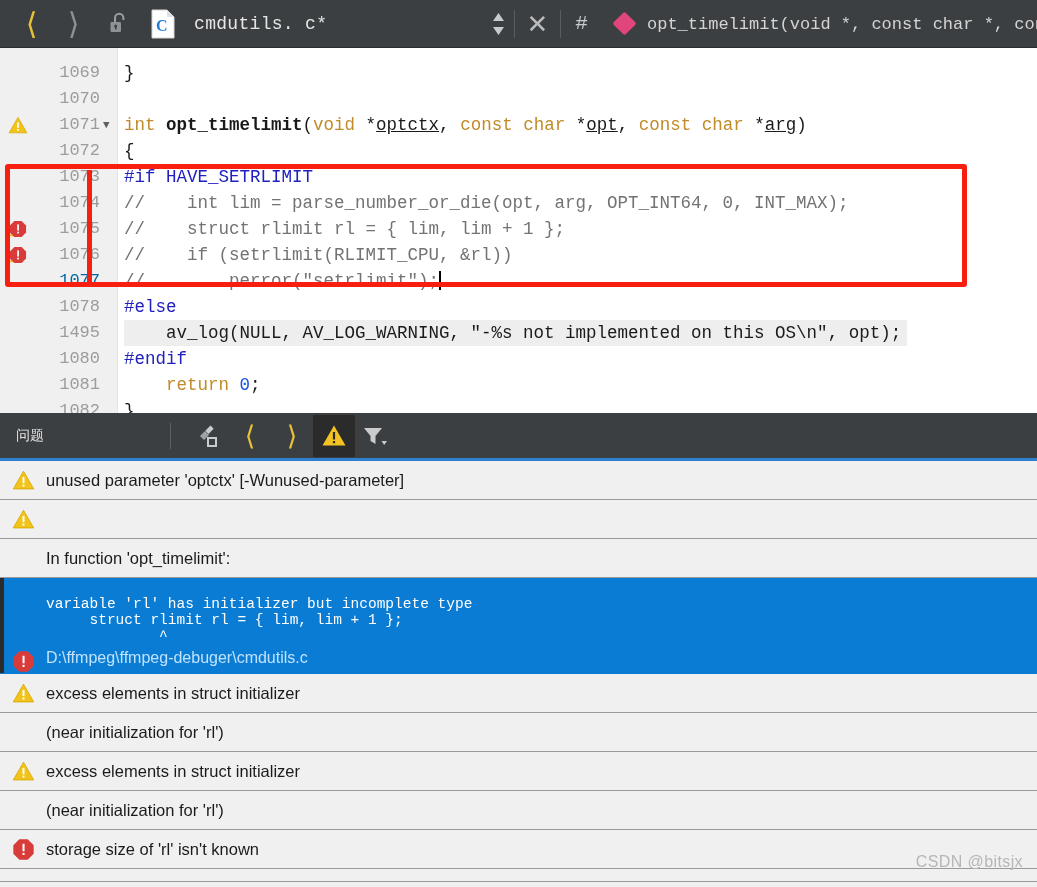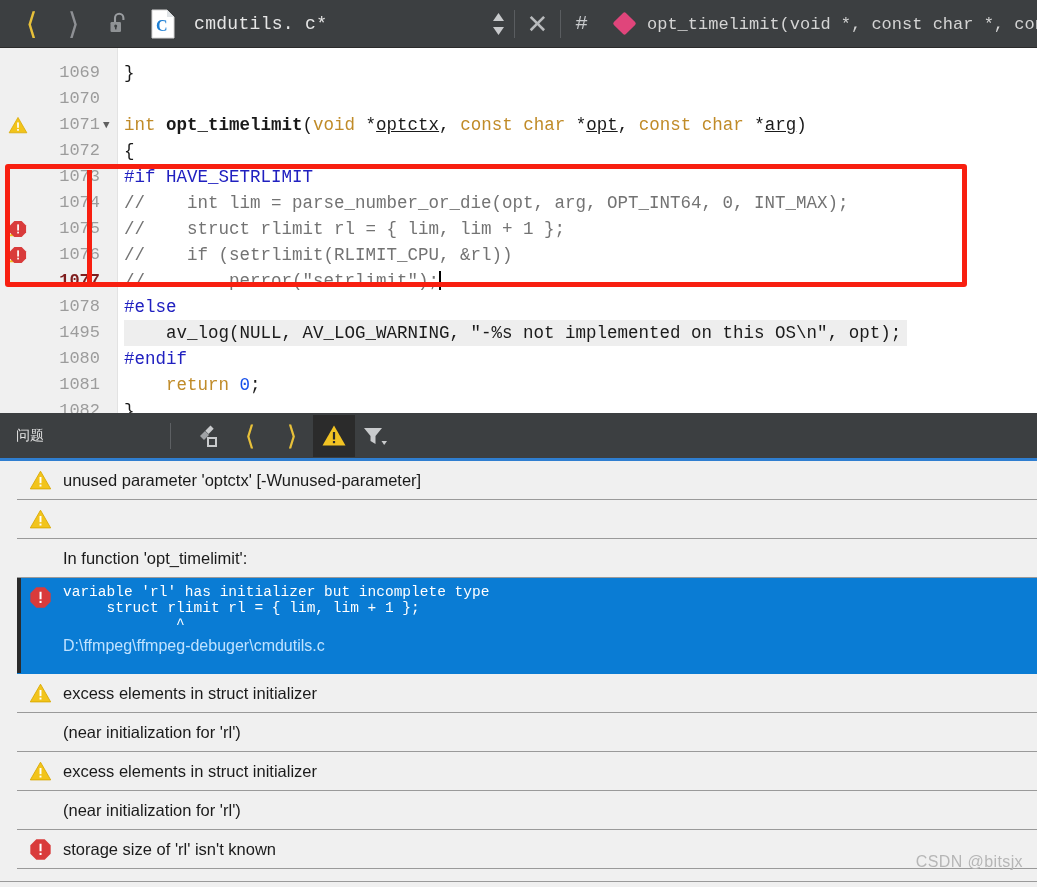--- a/index.html
+++ b/index.html
@@ -84,21 +84,21 @@
     white-space: pre;
   }
   .ln-row.hl .code { background: #eeeeee; }
   .lnum {
     position: absolute; left: 0; top: 0;
     width: 100px; text-align: right;
     color: #9c9c9c;
     font-family: "Liberation Mono", monospace;
     font-size: 17px;
   }
-  .lnum.cur { color: #7f1d1d; font-weight: bold; }
+  .lnum.cur { color: #0369a1; font-weight: normal; }
   .code {
     position: absolute; left: 124px; top: 0;
     display: inline-block;
     padding-right: 6px;
   }
   .gmark { position: absolute; width: 20px; height: 26px; left: 8px; top: 0;
            display: flex; align-items: center; justify-content: center; }
   .fold-arrow {
     position: absolute; left: 103px; top: 0; height: 26px;
     display: flex; align-items: center;
@@ -158,28 +158,27 @@
   }
   .ph-chev { color: #e8c13a; font-size: 27px; font-weight: 300;
              font-family: "DejaVu Sans", sans-serif; }
   .ph-btn.active { background: #2b2b2b; }
 
   
   #problems-list {
     width: 1037px; height: 426px;
     background: #f0f0f0;
     overflow: hidden;
-    padding-left: 17px;
   }
   .prow {
     position: relative;
     background: #f0f0f0;
     border-bottom: 1px solid #9a9a9a;
     display: flex;
-    align-items: flex-start;
+    align-items: flex-end;
   }
   .prow.simple { height: 39px; align-items: center; }
   .prow .picon {
     width: 46px; min-width: 46px;
     display: flex; align-items: center; justify-content: center;
     padding-top: 0;
   }
   .prow.selected { background: #0a7cd4; border-bottom: 1px solid #0a7cd4; }
   .prow.selected .ptext { color: #ffffff; }
   .ptext {

